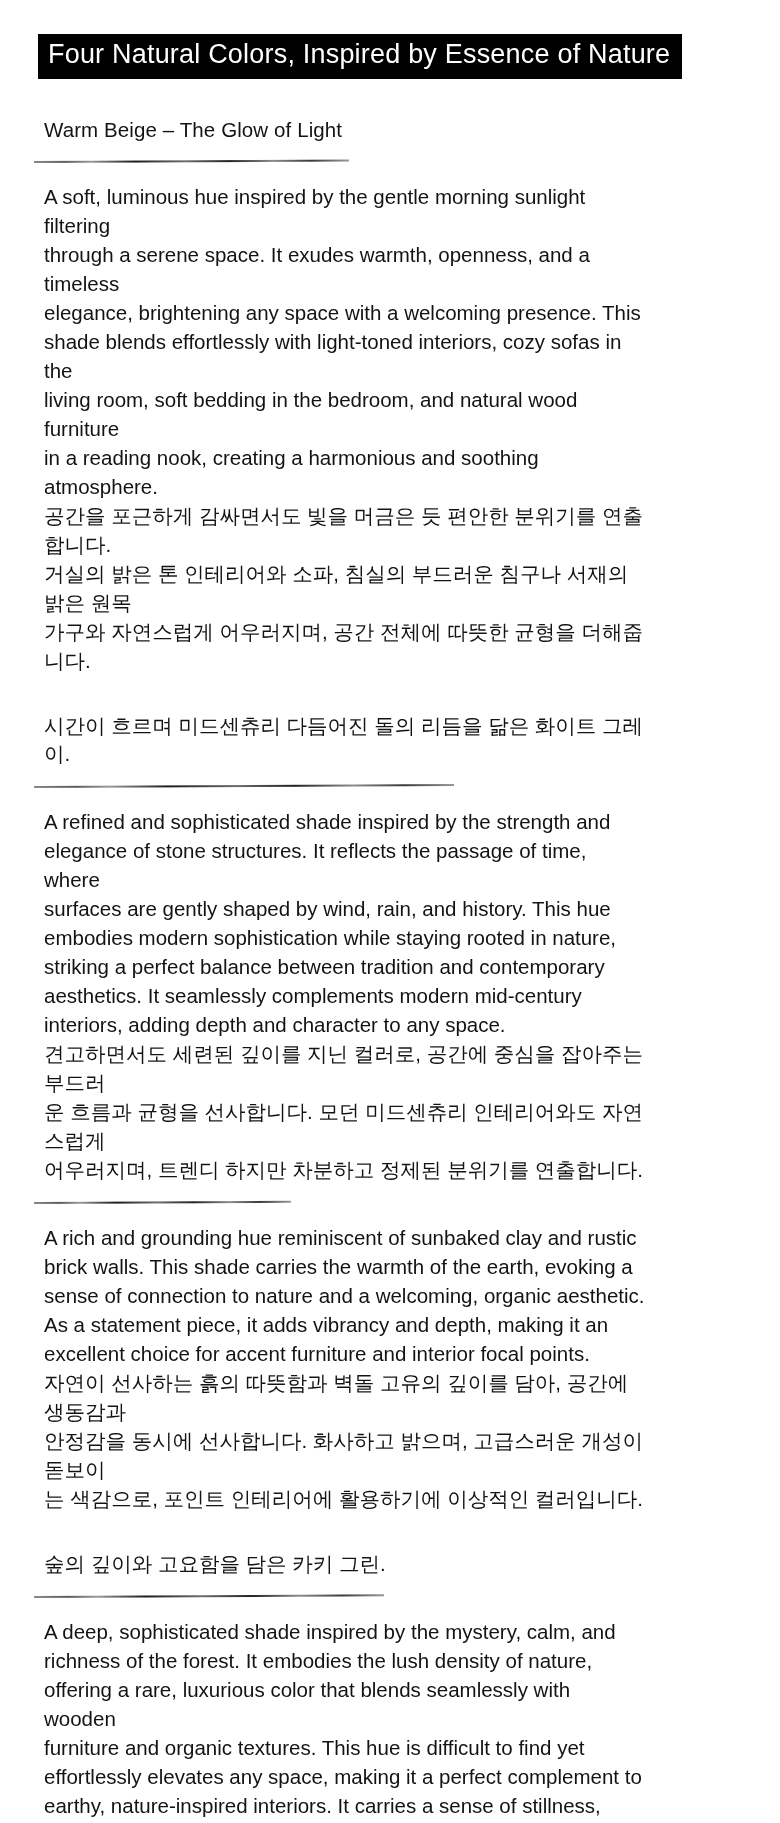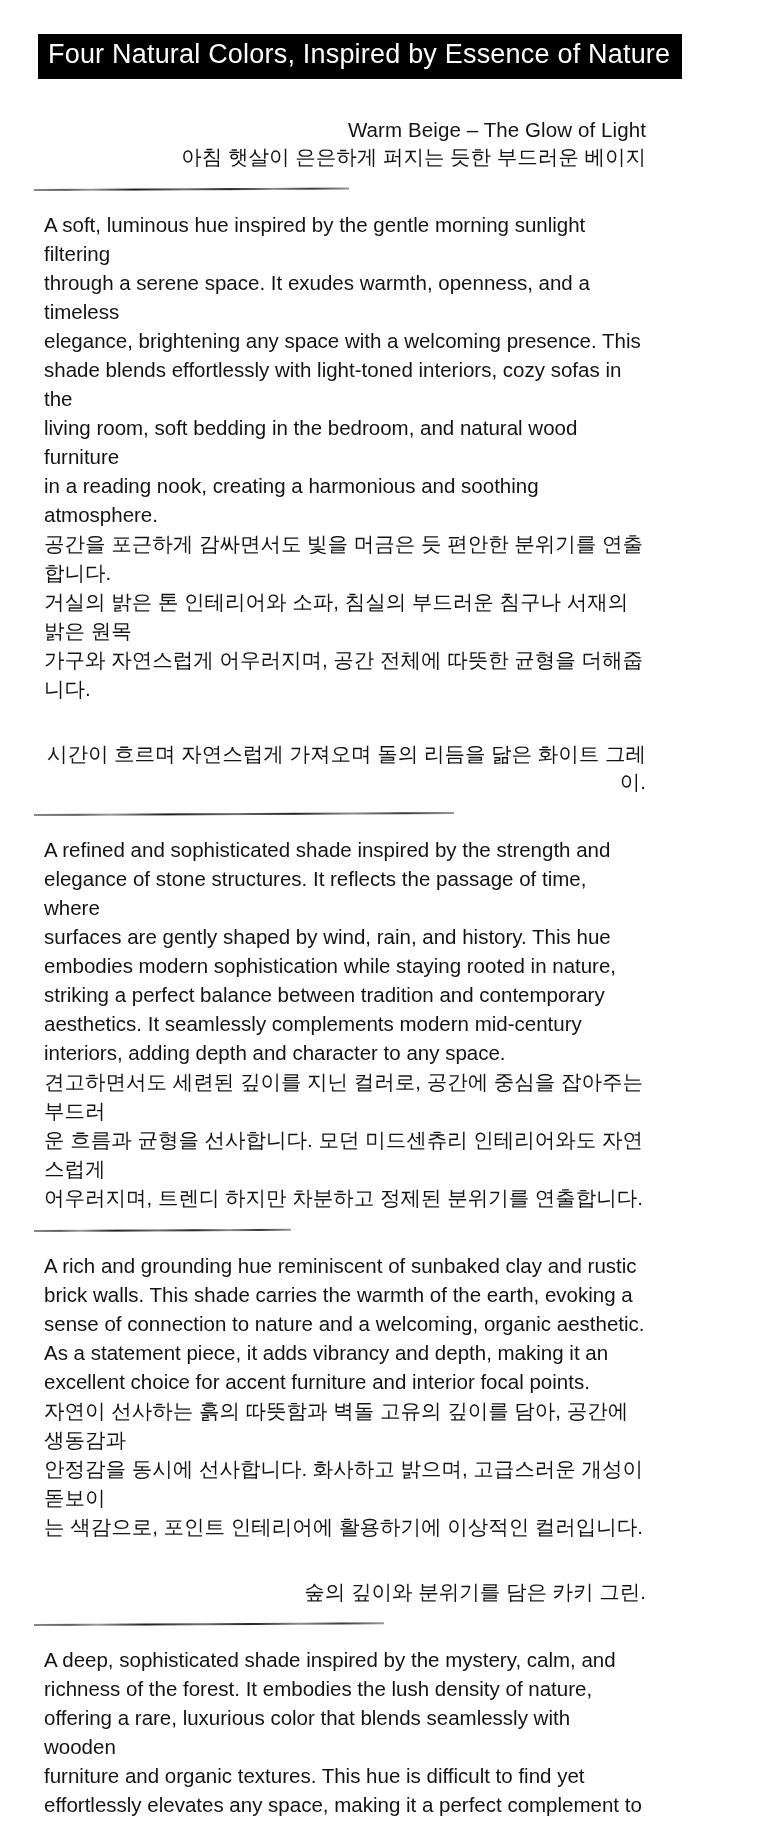--- a/index.html
+++ b/index.html
@@ -24,21 +24,21 @@
     color: var(--header-text, #fff);
     font-size: 27px;
     font-weight: 400;
     letter-spacing: 0.2px;
     line-height: 1.1;
     margin: 34px 0 0 38px;
     padding: 6px 12px 9px 10px;
     white-space: nowrap;
   }
   .section { margin-left: 44px; margin-right: 34px; }
-  .sec-head { margin-top: 37px; text-align: right; }
+  .sec-head { margin-top: 37px; }
   .sec-head .en {
     font-size: 20.5px;
     line-height: 27px;
     letter-spacing: 0.1px;
   }
   .sec-head .kr {
     font-size: 20.5px;
     line-height: 28px;
   }
   .divider {
@@ -68,38 +68,37 @@
 <body>
 
 <div class="page">
 
   <div class="title-bar">Four Natural Colors, Inspired by Essence of Nature</div>
 
   
   <div class="section">
     <div class="sec-head">
       <div class="en">Warm Beige – The Glow of Light</div>
-      <div class="kr">아침 햇살이 은은하게 퍼지는 듯한 부드러운 베이지</div>
     </div>
     <div class="divider d1"></div>
     <div class="para">A soft, luminous hue inspired by the gentle morning sunlight filtering
 through a serene space. It exudes warmth, openness, and a timeless
 elegance, brightening any space with a welcoming presence. This
 shade blends effortlessly with light-toned interiors, cozy sofas in the
 living room, soft bedding in the bedroom, and natural wood furniture
 in a reading nook, creating a harmonious and soothing atmosphere.
 공간을 포근하게 감싸면서도 빛을 머금은 듯 편안한 분위기를 연출합니다.
 거실의 밝은 톤 인테리어와 소파, 침실의 부드러운 침구나 서재의 밝은 원목
 가구와 자연스럽게 어우러지며, 공간 전체에 따뜻한 균형을 더해줍니다.</div>
   </div>
 
   
   <div class="section">
     <div class="sec-head">
-      <div class="kr">시간이 흐르며 자연스럽게 가져오며 돌의 리듬을 닮은 화이트 그레이.</div>
+      <div class="kr">시간이 흐르며 미드센츄리 다듬어진 돌의 리듬을 닮은 화이트 그레이.</div>
     </div>
     <div class="divider d2"></div>
     <div class="para">A refined and sophisticated shade inspired by the strength and
 elegance of stone structures. It reflects the passage of time, where
 surfaces are gently shaped by wind, rain, and history. This hue
 embodies modern sophistication while staying rooted in nature,
 striking a perfect balance between tradition and contemporary
 aesthetics. It seamlessly complements modern mid-century
 interiors, adding depth and character to any space.
 견고하면서도 세련된 깊이를 지닌 컬러로, 공간에 중심을 잡아주는 부드러
@@ -116,21 +115,21 @@
 As a statement piece, it adds vibrancy and depth, making it an
 excellent choice for accent furniture and interior focal points.
 자연이 선사하는 흙의 따뜻함과 벽돌 고유의 깊이를 담아, 공간에 생동감과
 안정감을 동시에 선사합니다. 화사하고 밝으며, 고급스러운 개성이 돋보이
 는 색감으로, 포인트 인테리어에 활용하기에 이상적인 컬러입니다.</div>
   </div>
 
   
   <div class="section">
     <div class="sec-head">
-      <div class="kr">숲의 깊이와 분위기를 담은 카키 그린.</div>
+      <div class="kr">숲의 깊이와 고요함을 담은 카키 그린.</div>
     </div>
     <div class="divider d4"></div>
     <div class="para">A deep, sophisticated shade inspired by the mystery, calm, and
 richness of the forest. It embodies the lush density of nature,
 offering a rare, luxurious color that blends seamlessly with wooden
 furniture and organic textures. This hue is difficult to find yet
 effortlessly elevates any space, making it a perfect complement to
 earthy, nature-inspired interiors. It carries a sense of stillness,
 bringing a quiet, grounding presence to any environment.
 숲이 지닌 신비로움과 고요함, 그리고 자연의 풍성함을 담은 깊이 있는 색감

